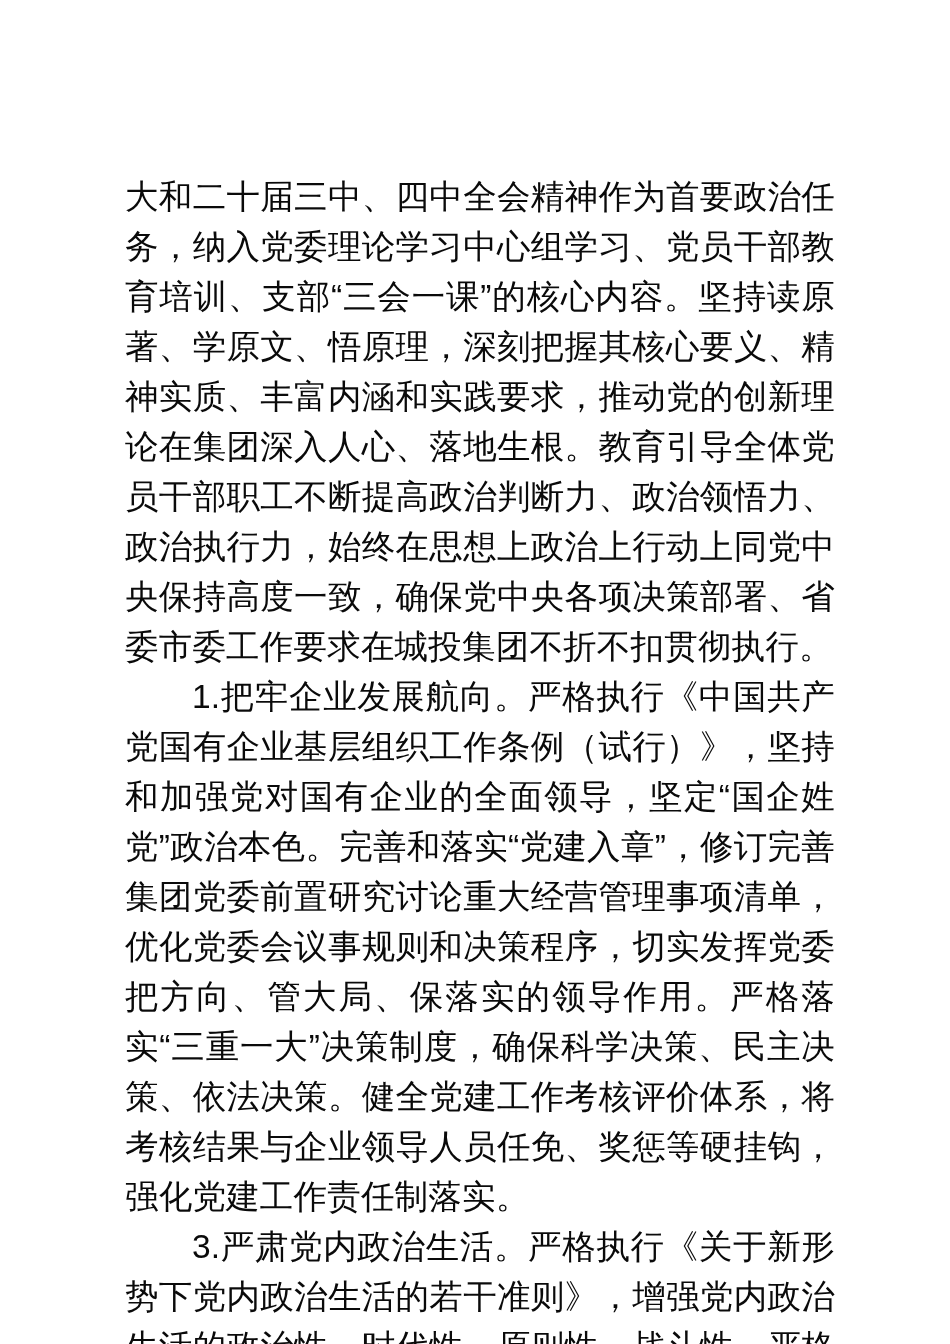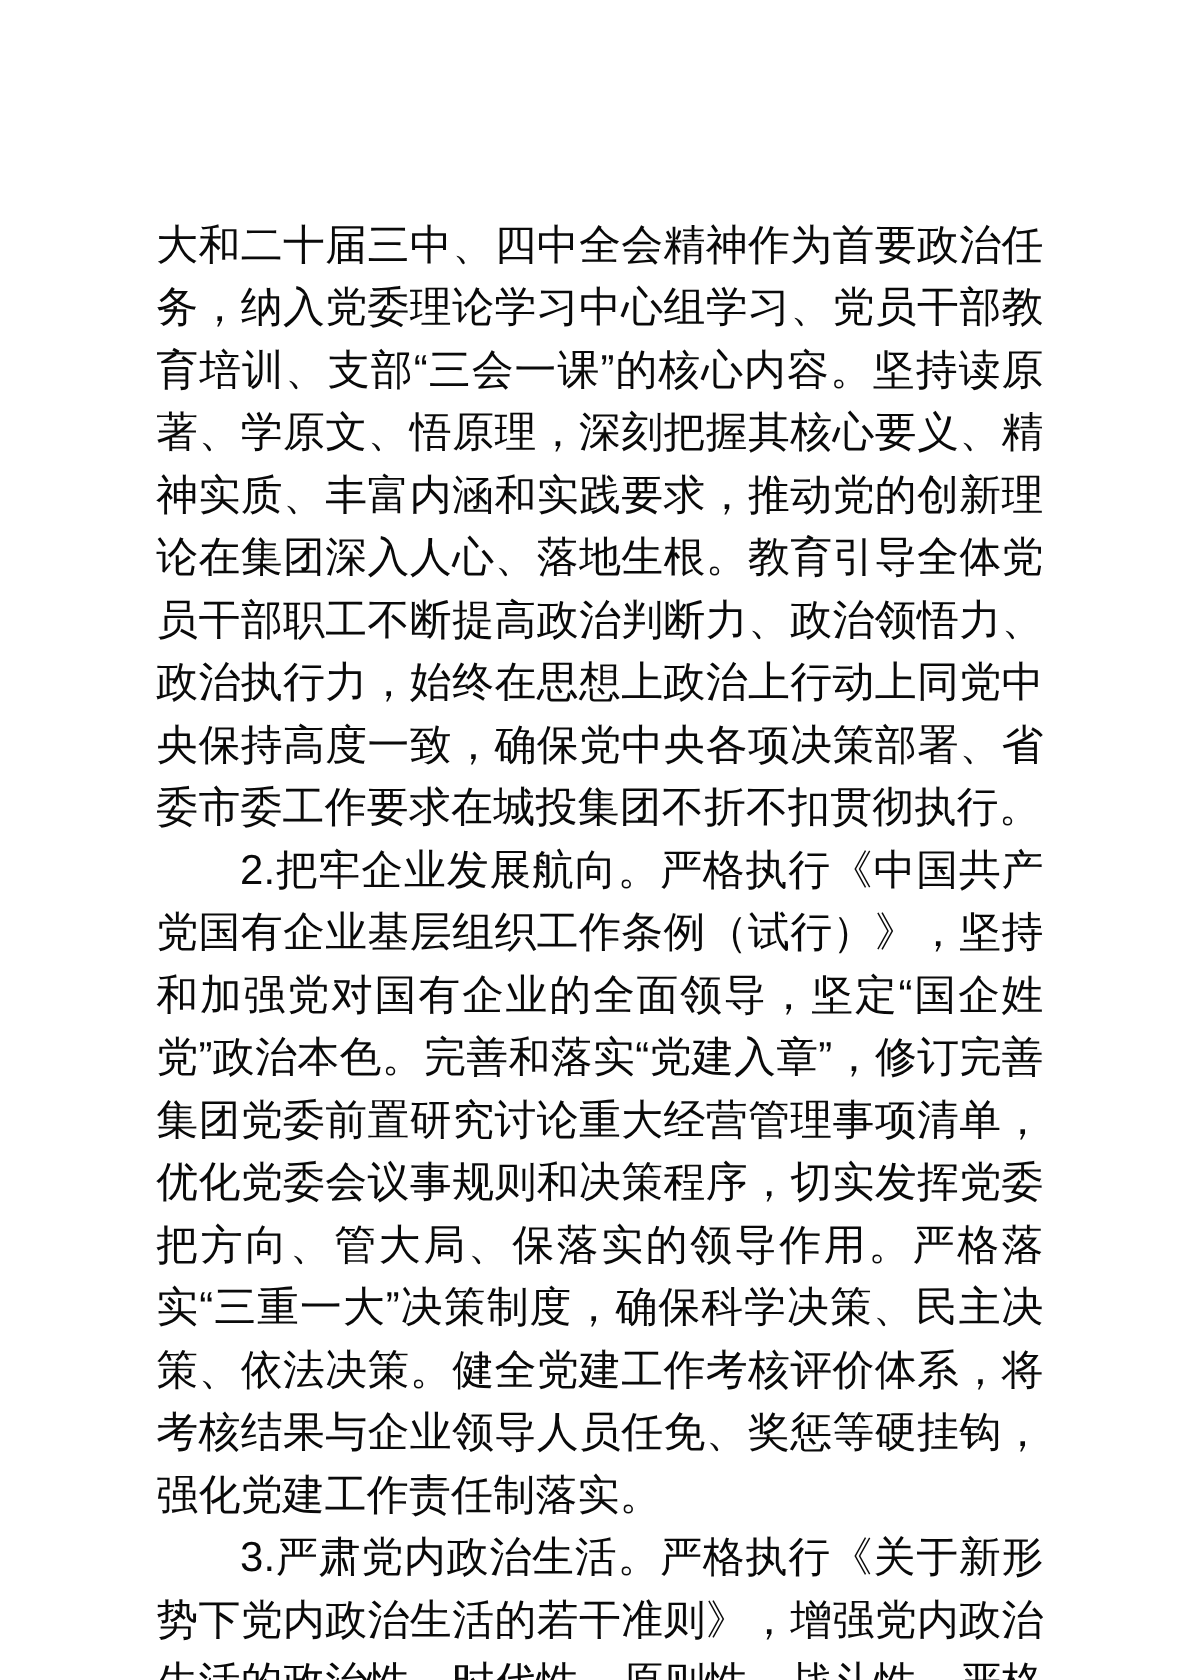--- a/index.html
+++ b/index.html
@@ -40,16 +40,16 @@
   .para.indent {
     text-indent: 67px;
   }
 </style>
 </head>
 <body>
 
 <div class="page">
   <div class="text-column">
     <p class="para">大和二十届三中、四中全会精神作为首要政治任务，纳入党委理论学习中心组学习、党员干部教育培训、支部“三会一课”的核心内容。坚持读原著、学原文、悟原理，深刻把握其核心要义、精神实质、丰富内涵和实践要求，推动党的创新理论在集团深入人心、落地生根。教育引导全体党员干部职工不断提高政治判断力、政治领悟力、政治执行力，始终在思想上政治上行动上同党中央保持高度一致，确保党中央各项决策部署、省委市委工作要求在城投集团不折不扣贯彻执行。</p>
-    <p class="para indent">2.把牢企业发展航向。严格执行《中国共产党国有企业基层组织工作条例（试行）》，坚持和加强党对国有企业的全面领导，坚定“国企姓党”政治本色。完善和落实“党建入章”，修订完善集团党委前置研究讨论重大经营管理事项清单，优化党委会议事规则和决策程序，切实发挥党委把方向、管大局、保落实的领导作用。严格落实“三重一大”决策制度，确保科学决策、民主决策、依法决策。健全党建工作考核评价体系，将考核结果与企业领导人员任免、奖惩等硬挂钩，强化党建工作责任制落实。</p>
+    <p class="para indent">1.把牢企业发展航向。严格执行《中国共产党国有企业基层组织工作条例（试行）》，坚持和加强党对国有企业的全面领导，坚定“国企姓党”政治本色。完善和落实“党建入章”，修订完善集团党委前置研究讨论重大经营管理事项清单，优化党委会议事规则和决策程序，切实发挥党委把方向、管大局、保落实的领导作用。严格落实“三重一大”决策制度，确保科学决策、民主决策、依法决策。健全党建工作考核评价体系，将考核结果与企业领导人员任免、奖惩等硬挂钩，强化党建工作责任制落实。</p>
     <p class="para indent">3.严肃党内政治生活。严格执行《关于新形势下党内政治生活的若干准则》，增强党内政治生活的政治性、时代性、原则性、战斗性。严格落实民主集中制，规范执行民主生活会、</p>
   </div>
 </div>
 
 </body></html>

